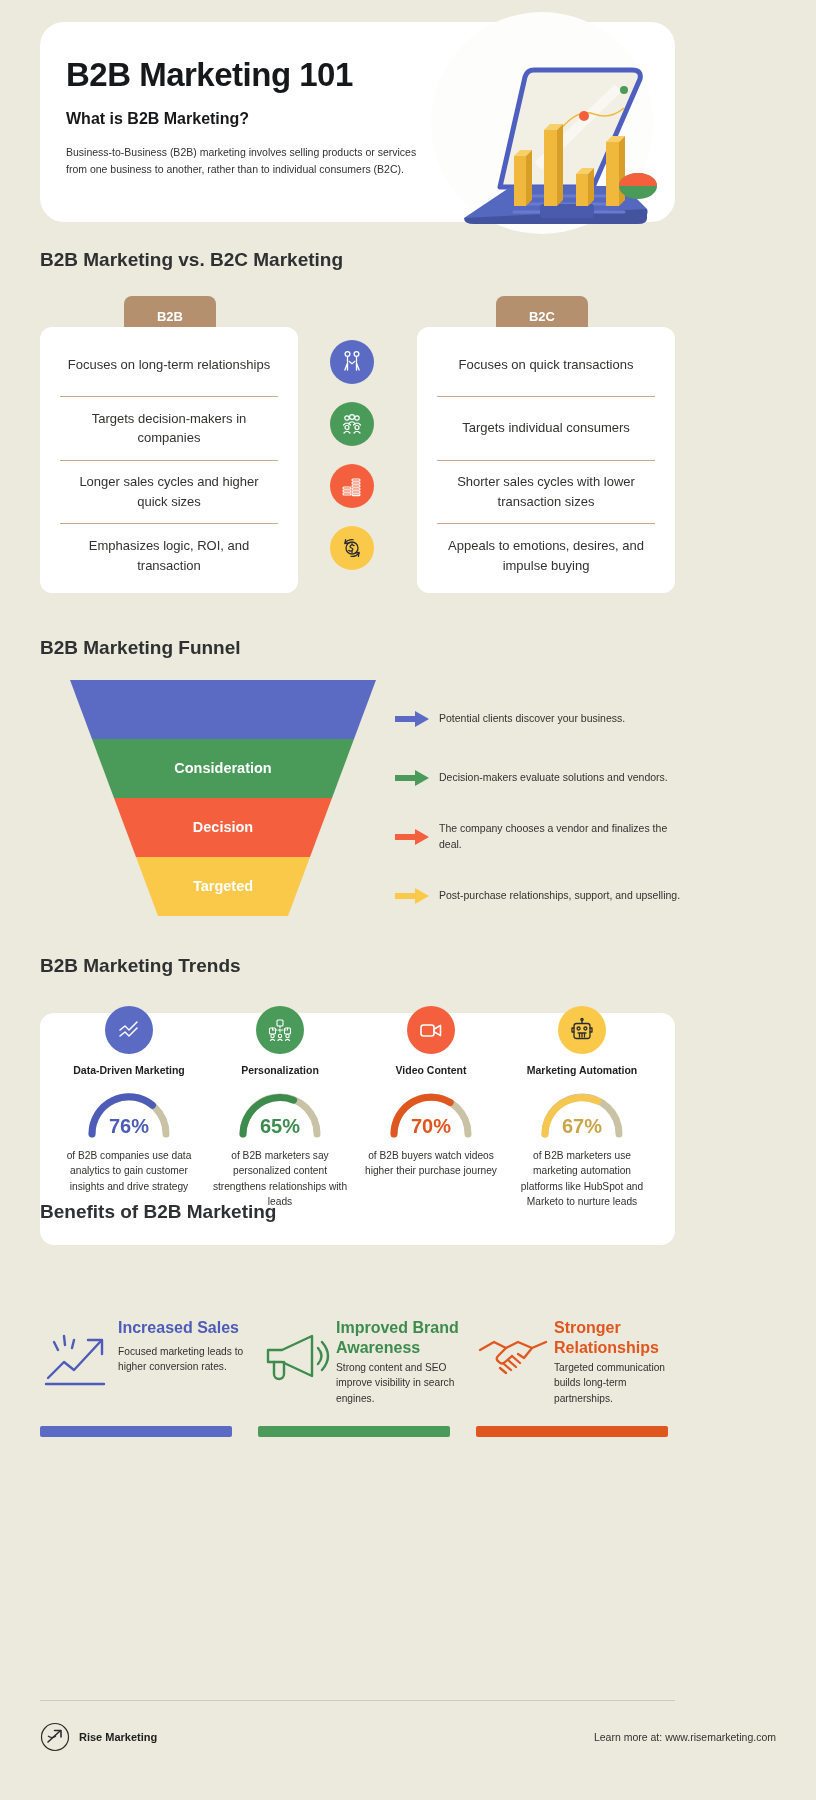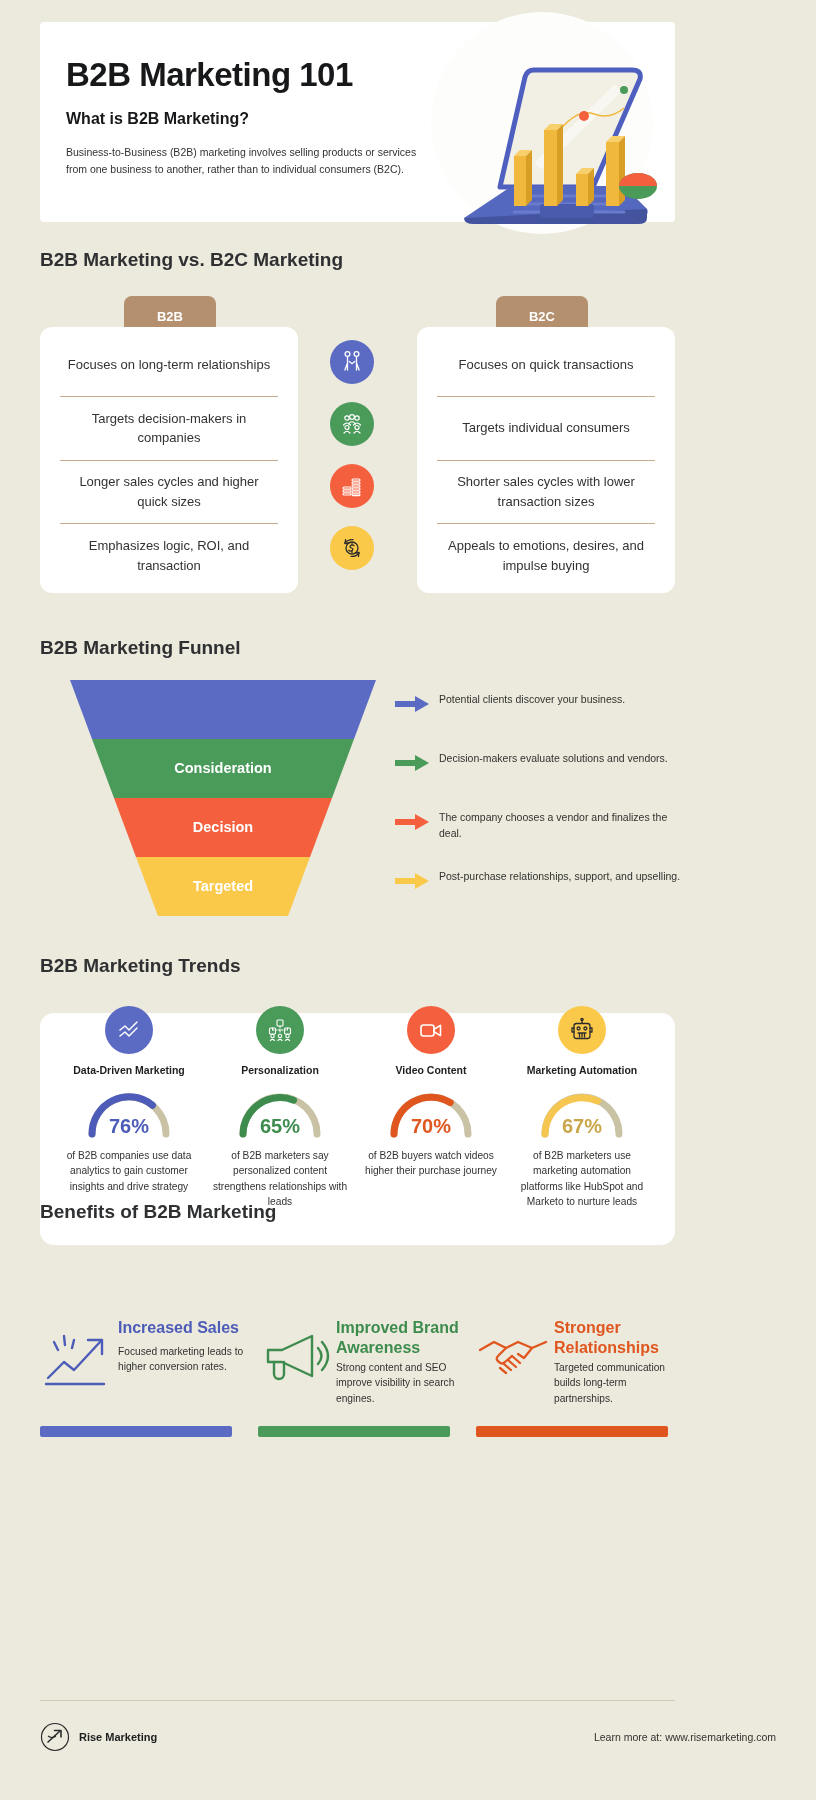--- a/index.html
+++ b/index.html
@@ -7,21 +7,21 @@
     width: 816px; height: 1800px;
     background: #ece9dd;
     font-family: "Liberation Sans", sans-serif;
     overflow: hidden;
   }
   .page { position: relative; width: 816px; height: 1800px; background: #ece9dd; }
 
   
   .hero {
     position: absolute; left: 40px; top: 22px; width: 635px; height: 200px;
-    background: #fff; border-radius: 4px;
+    background: #fff; border-radius: 24px;
   }
   .hero-circle {
     position: absolute; right: 22px; top: -10px; width: 222px; height: 222px;
     border-radius: 50%; background: #fdfdfb; overflow: hidden;
   }
   .hero-art { position: absolute; right: 18px; top: 24px; width: 215px; height: 185px; }
   .hero-title {
     position: absolute; left: 26px; top: 34px;
     font-size: 33px; font-weight: bold; color: #17181a; letter-spacing: -0.5px;
   }
@@ -66,21 +66,21 @@
   }
 
   
   .funnel { position: absolute; left: 70px; top: 680px; width: 306px; height: 236px; }
   .fseg {
     position: absolute; left: 0; width: 306px; height: 57px;
     display: flex; align-items: center; justify-content: center;
     color: #fff; font-size: 14.5px; font-weight: bold;
   }
   .fnl-rows { position: absolute; left: 395px; top: 686px; width: 290px; }
-  .fnl-row { height: 59px; display: flex; align-items: flex-start; }
+  .fnl-row { height: 59px; display: flex; align-items: center; }
   .fnl-arrow { width: 44px; flex: none; padding-top: 10px; }
   .fnl-text { font-size: 10.5px; line-height: 1.5; color: #333230; padding-top: 6px; }
 
   
   .trend-card {
     position: absolute; left: 40px; top: 1013px; width: 635px; height: 232px;
     background: #fff; border-radius: 14px;
   }
   .trend-col { position: absolute; top: 0; width: 152px; text-align: center; }
   .trend-badge {

